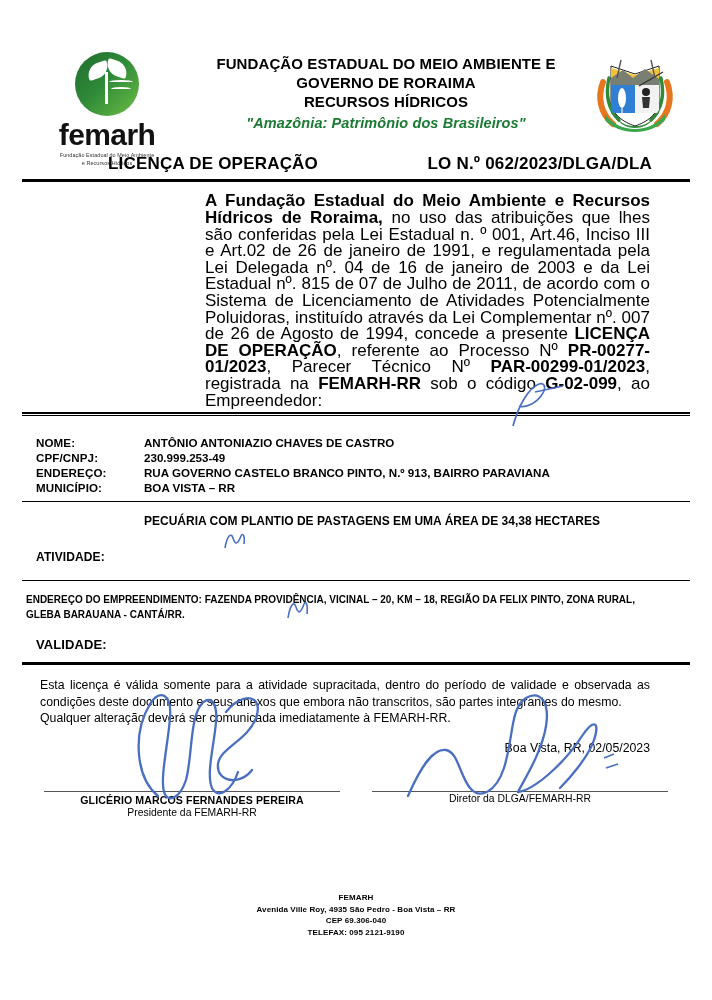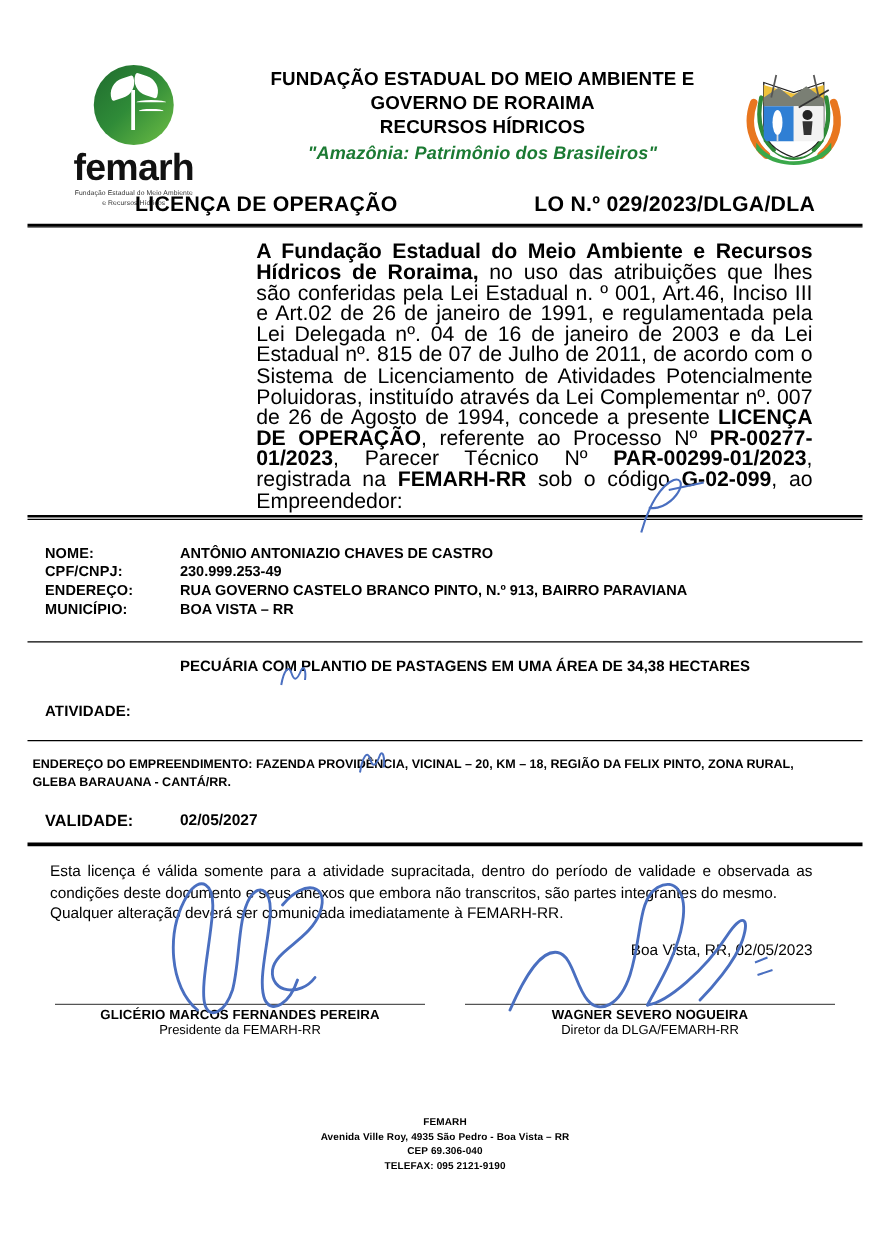--- a/index.html
+++ b/index.html
@@ -87,21 +87,21 @@
   .intro {
     margin: 11px 62px 0 205px;
     font-size: 17px;
     line-height: 16.6px;
     text-align: justify;
     text-justify: inter-word;
   }
   .intro b { font-weight: bold; }
 
   
-  .fields { margin: 12px 22px; padding: 7px 0 6px 0; }
+  .fields { margin: 0 22px; padding: 19px 0 6px 0; }
   .frow { display: flex; font-size: 11.6px; font-weight: bold; line-height: 15.2px; }
   .flabel { width: 122px; flex: 0 0 122px; padding-left: 14px; letter-spacing: 0.1px; }
   .fvalue { flex: 1; padding-right: 48px; }
   .fvalue.justify { text-align: justify; text-justify: inter-word; }
 
   .activity { margin: 0 22px; padding: 12px 0 14px 0; }
   .activity .flabel { width: 122px; flex: 0 0 122px; }
   .activity .fvalue { padding-right: 38px; }
 
   .emp-addr {
@@ -195,21 +195,21 @@
         <path d="M46 34 L70 20" stroke="#333" stroke-width="1.4"></path>
         <path d="M28 8 L24 26" stroke="#555" stroke-width="1.4"></path>
         <path d="M58 8 L62 26" stroke="#555" stroke-width="1.4"></path>
         <path d="M12 62 C26 82 58 82 72 62 L72 68 C58 84 26 84 12 68 Z" fill="#3aa84a"></path>
       </svg>
     </div>
   </div>
 
   <div class="lic-row">
     <div class="lic-left">LICENÇA DE OPERAÇÃO</div>
-    <div class="lic-right">LO N.º 029/2023/DLGA/DLA</div>
+    <div class="lic-right">LO N.º 062/2023/DLGA/DLA</div>
   </div>
   <div class="rule-double"></div>
 
   <div class="intro"><b>A Fundação Estadual do Meio Ambiente e Recursos Hídricos de Roraima,</b><span> no uso das atribuições que lhes são conferidas pela Lei Estadual n. º 001, Art.46, Inciso III e Art.02 de 26 de janeiro de 1991, e regulamentada pela Lei Delegada nº. 04 de 16 de janeiro de 2003 e da Lei Estadual nº. 815 de 07 de Julho de 2011, de acordo com o Sistema de Licenciamento de Atividades Potencialmente Poluidoras, instituído através da Lei Complementar nº. 007 de 26 de Agosto de 1994, concede a presente </span><b>LICENÇA DE OPERAÇÃO</b><span>, referente ao Processo Nº </span><b>PR-00277-01/2023</b><span>, Parecer Técnico Nº </span><b>PAR-00299-01/2023</b><span>, registrada na </span><b>FEMARH-RR</b><span> sob o código </span><b>G-02-099</b><span>, ao Empreendedor:</span></div>
 
   <svg class="ink" style="left:505px; top:378px; width:70px; height:52px;" viewBox="0 0 70 52">
     <path d="M8 48 C14 26 24 10 34 6 C40 4 42 10 36 18 C30 26 20 30 14 28" stroke="#4a6fc0" stroke-width="1.7" fill="none"></path>
     <path d="M30 14 L58 8" stroke="#4a6fc0" stroke-width="1.5" fill="none"></path>
   </svg>
 
@@ -246,21 +246,20 @@
     </svg>
   </div>
 
   <div class="rule-single"></div>
 
   <div class="emp-addr">ENDEREÇO DO EMPREENDIMENTO: FAZENDA PROVIDÊNCIA, VICINAL – 20, KM – 18, REGIÃO DA FELIX PINTO, ZONA RURAL, GLEBA BARAUANA - CANTÁ/RR.</div>
 
   <div class="validade">
     <div class="frow">
       <div class="flabel">VALIDADE:</div>
-      <div class="fvalue">02/05/2027</div>
     </div>
   </div>
   <svg class="ink" style="left:285px; top:598px; width:26px; height:22px;" viewBox="0 0 26 22">
     <path d="M3 20 C5 7 9 2 11 9 C13 15 15 17 19 6 C21 2 23 7 22 16" stroke="#4a6fc0" stroke-width="1.6" fill="none"></path>
   </svg>
 
   <div class="rule-double"></div>
 
   <div class="closing">
     <p>Esta licença é válida somente para a atividade supracitada, dentro do período de validade e observada as condições deste documento e seus anexos que embora não transcritos, são partes integrantes do mesmo.</p>
@@ -281,21 +280,20 @@
       <div class="sig-role">Presidente da FEMARH-RR</div>
     </div>
 
     <div class="sig">
       <svg class="sig-ink" viewBox="0 0 300 110" preserveAspectRatio="none">
         <path d="M40 104 C54 72 66 56 78 58 C90 60 92 84 102 96 C112 108 128 100 136 76 C146 44 142 16 158 6 C172 -2 182 10 178 34 C174 60 156 88 150 100" stroke="#4a6fc0" stroke-width="2.3" fill="none" stroke-linecap="round"></path>
         <path d="M150 100 C166 98 196 72 214 44 C226 26 232 30 226 48 C220 66 200 88 192 96" stroke="#4a6fc0" stroke-width="2.3" fill="none" stroke-linecap="round"></path>
         <path d="M236 66 L246 62 M238 76 L250 72" stroke="#4a6fc0" stroke-width="1.6" fill="none"></path>
       </svg>
       <div class="sig-line"></div>
-      <div class="sig-name">WAGNER SEVERO NOGUEIRA</div>
       <div class="sig-role">Diretor  da DLGA/FEMARH-RR</div>
     </div>
 
   </div>
 
   <div class="footer">
     <div>FEMARH</div>
     <div>Avenida Ville Roy, 4935 São Pedro - Boa Vista – RR</div>
     <div>CEP 69.306-040</div>
     <div>TELEFAX: 095 2121-9190</div>

